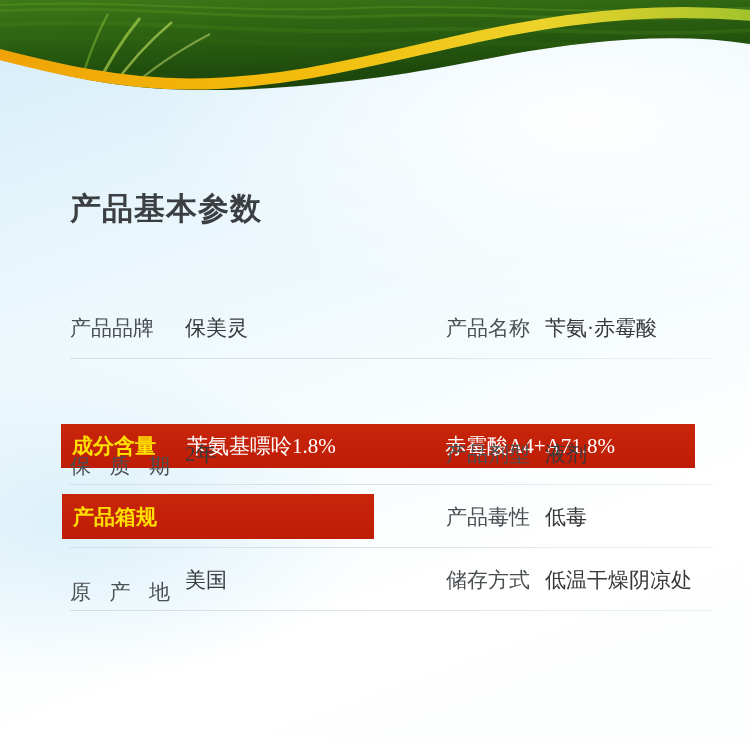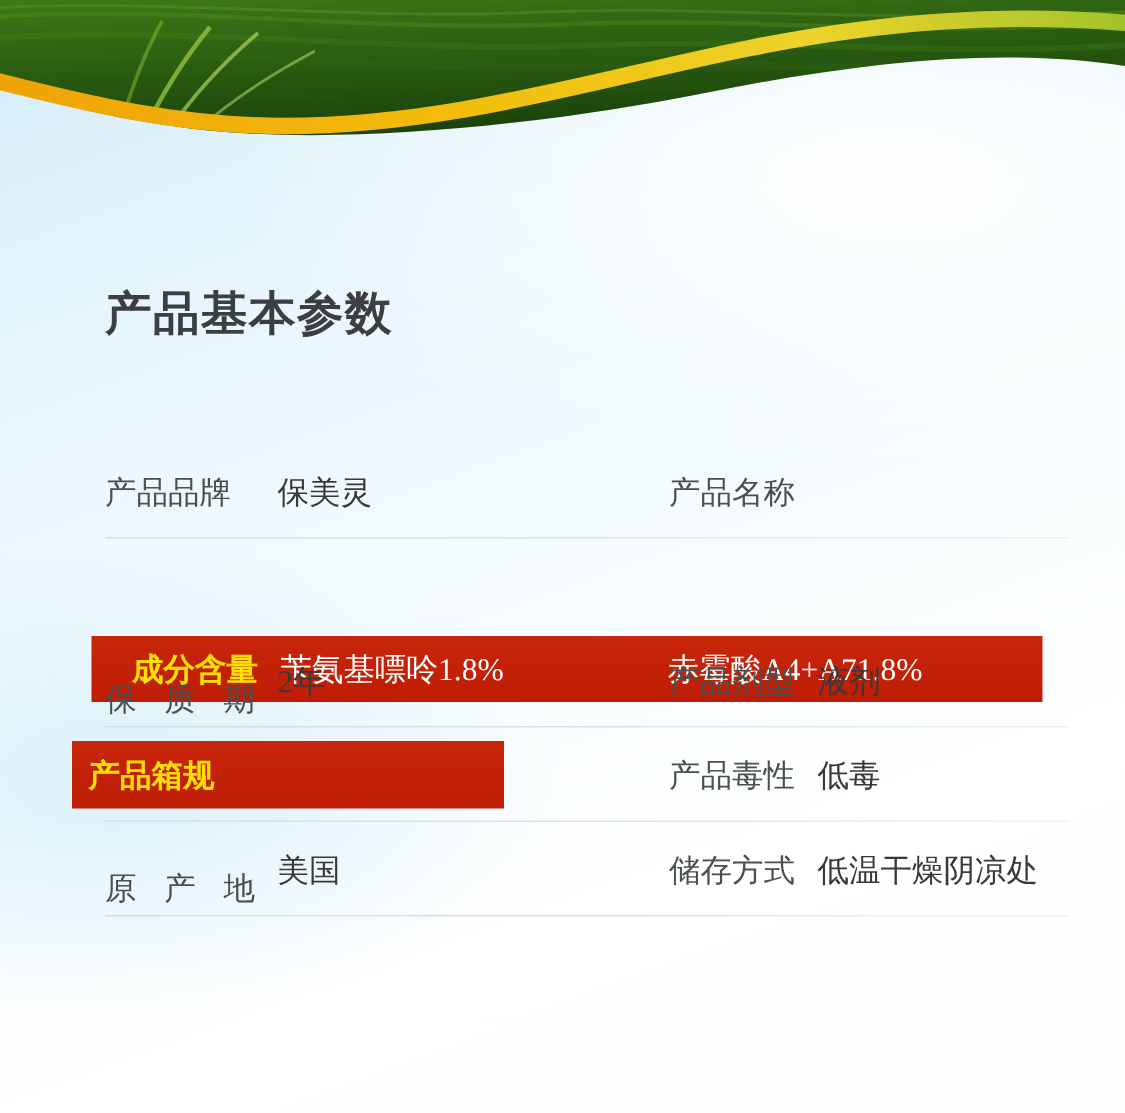--- a/index.html
+++ b/index.html
@@ -104,32 +104,32 @@
   
   .band {
     position: absolute;
     left: 61px;
     top: 65px;
     width: 634px;
     height: 44px;
     background: #c21f08;
     background: linear-gradient(to bottom, #c8260b 0%, #bf1c05 100%);
   }
-  .band .lbl { color: #ffe000; font-weight: bold; text-align: right; }
+  .band .lbl { color: #ffe000; font-weight: bold; }
   .band .val { color: #ffffff; }
   .band .cell { height: 44px; }
   .band .cell.left  { left: 11px; }
   .band .cell.right { left: 369px; }
 
   
   .boxhl {
     position: absolute;
-    left: 48px;
+    left: 62px;
     top: 9px;
-    width: 288px;
+    width: 312px;
     height: 45px;
     background: linear-gradient(to bottom, #c8260b 0%, #bf1c05 100%);
   }
   .boxhl .lbl { color: #ffe000; font-weight: bold; }
   .boxhl .val { color: #ffffff; }
   .boxhl .cell { height: 45px; left: 11px; }
 </style>
 </head>
 <body>
 
@@ -184,20 +184,21 @@
 
   <div class="spec-table">
 
     <div class="spec-row">
       <div class="cell left">
         <span class="lbl">产品品牌</span>
         <span class="val">保美灵</span>
       </div>
       <div class="cell right">
         <span class="lbl">产品名称</span>
+        <span class="val">苄氨·赤霉酸</span>
       </div>
       <div class="row-divider"></div>
     </div>
 
     <div class="spec-row red-band">
       <div class="band">
         <div class="cell left">
           <span class="lbl">成分含量</span>
           <span class="val">苄氨基嘌呤1.8%</span>
         </div>

